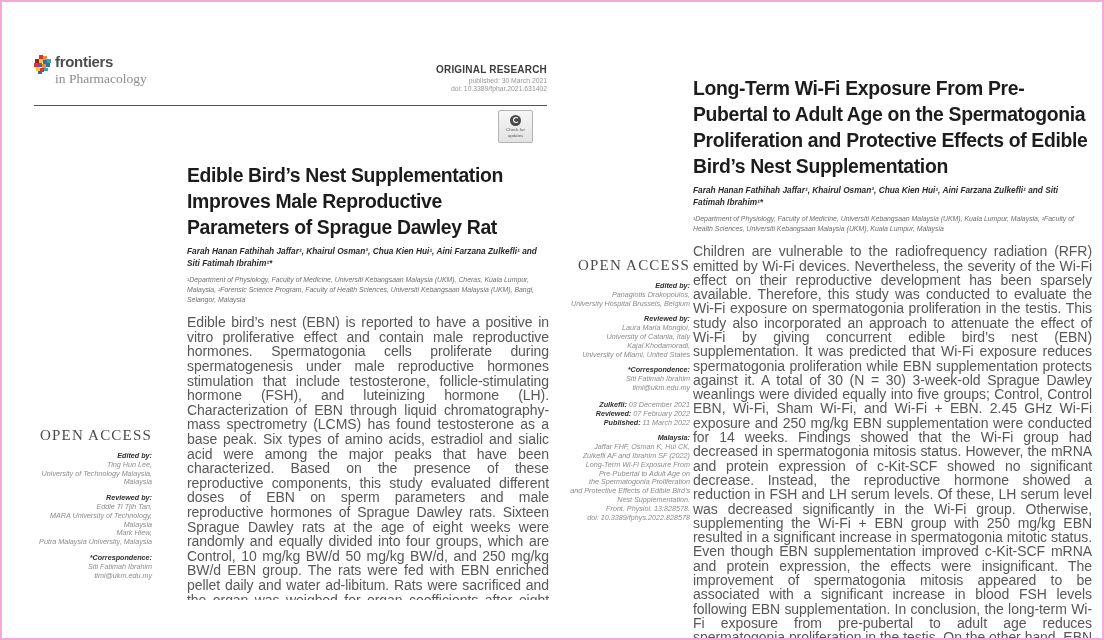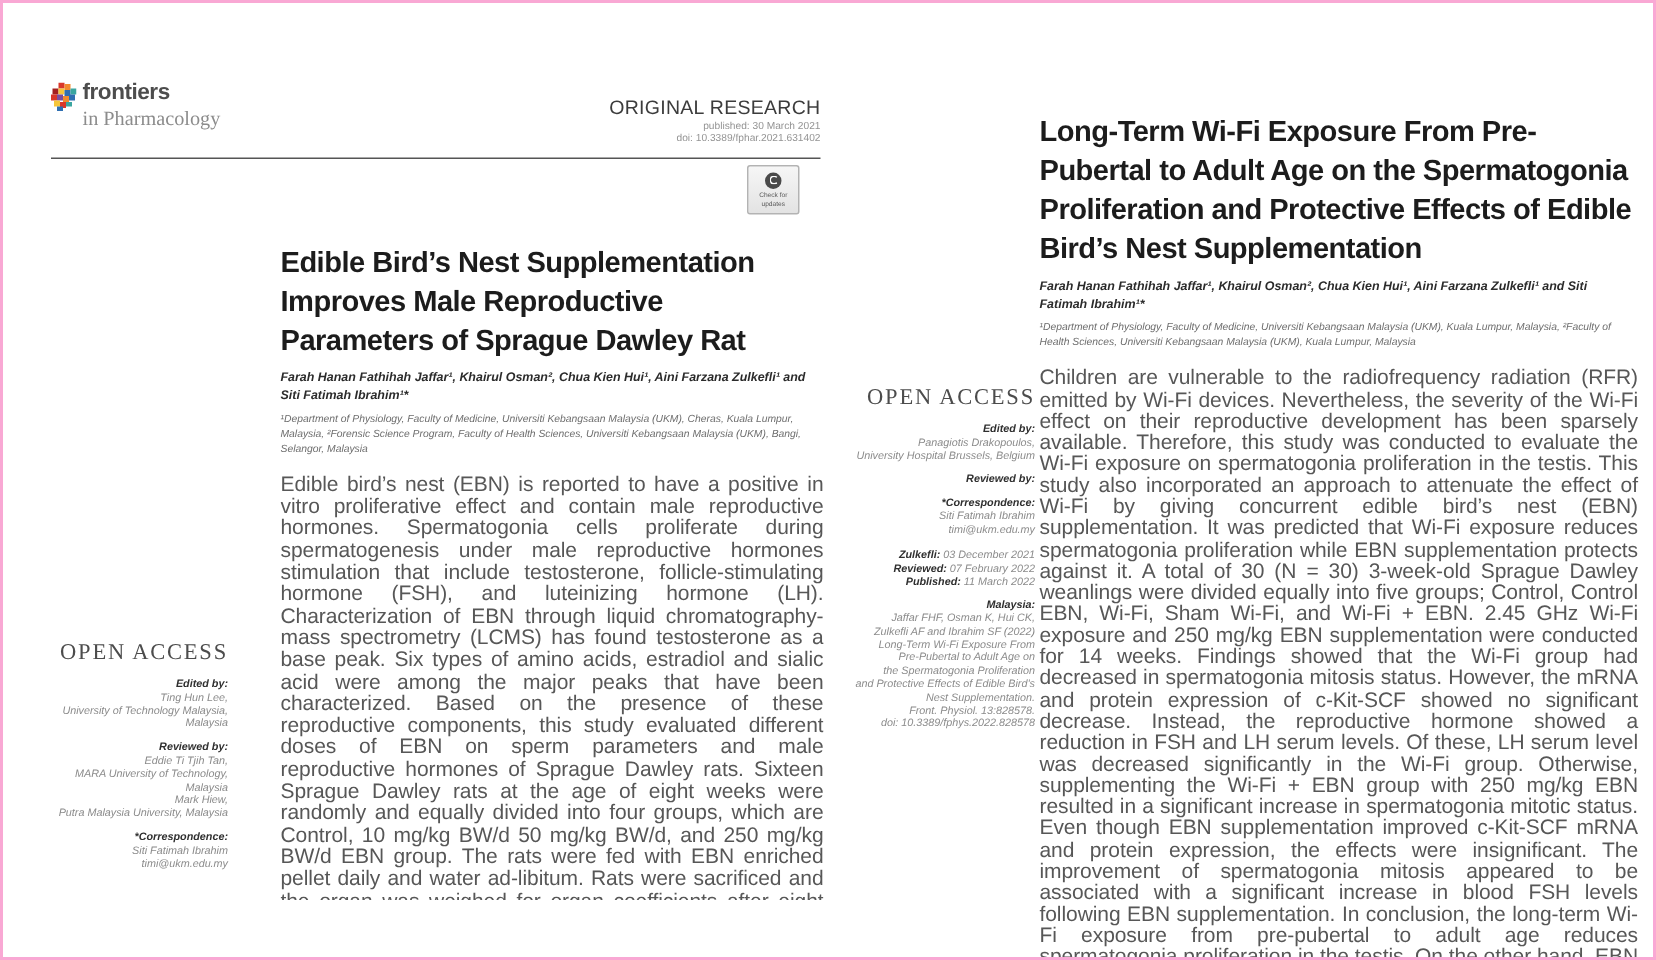--- a/index.html
+++ b/index.html
@@ -12,21 +12,21 @@
   .page { position:absolute; top:18px; background:#fff; }
   .page-left  { left:30px;  width:515px; height:615px; }
   .page-right { left:555px; width:533px; height:615px; }
 
   
   .lp-logo { position:absolute; left:2px; top:34px; display:flex; align-items:flex-start; }
   .lp-logo svg { margin-right:4px; margin-top:1px; }
   .logo-title { font-size:15px; font-weight:bold; color:#4d4d4d; line-height:1.1; letter-spacing:-0.3px; }
   .logo-sub   { font-family:"Liberation Serif", serif; font-size:13.5px; color:#8c8c8c; line-height:1.2; }
   .lp-pub { position:absolute; right:0; top:44px; text-align:right; }
-  .pub-cat { font-size:13px; font-weight:normal; color:#3c3c3c; letter-spacing:0.2px; }
+  .pub-cat { font-size:10px; font-weight:bold; color:#3c3c3c; letter-spacing:0.2px; }
   .pub-line { font-size:6.8px; color:#949494; margin-top:1.5px; }
   .header-rule { position:absolute; left:2px; right:0; top:85px; border-top:1.5px solid #555; }
 
   .check-badge {
     position:absolute; right:14px; top:90px; width:35px; height:33px;
     border:1px solid #b3b3b3; border-radius:2px;
     background:linear-gradient(#f6f6f6,#e3e3e3);
     display:flex; flex-direction:column; align-items:center; justify-content:center;
     cursor:pointer;
   }
@@ -137,20 +137,24 @@
 
     <div class="sidebar rp-sidebar">
       <div class="open-access">OPEN ACCESS</div>
       <div class="sb-group">
         <div class="sb-label">Edited by:</div>
         <div class="sb-value">Panagiotis Drakopoulos,
 University Hospital Brussels, Belgium</div>
       </div>
       <div class="sb-group">
         <div class="sb-label">Reviewed by:</div>
+        <div class="sb-value">Laura Maria Mongioì,
+University of Catania, Italy
+Kajal Khodamoradi,
+University of Miami, United States</div>
       </div>
       <div class="sb-group">
         <div class="sb-label">*Correspondence:</div>
         <div class="sb-value">Siti Fatimah Ibrahim</div>
         <a class="sb-email">timi@ukm.edu.my</a>
       </div>
       <div class="sb-group">
         <div class="sb-inline"><span class="sb-label-inline">Zulkefli:</span><span class="sb-value-inline"> 03 December 2021</span></div>
         <div class="sb-inline"><span class="sb-label-inline">Reviewed:</span><span class="sb-value-inline"> 07 February 2022</span></div>
         <div class="sb-inline"><span class="sb-label-inline">Published:</span><span class="sb-value-inline"> 11 March 2022</span></div>

